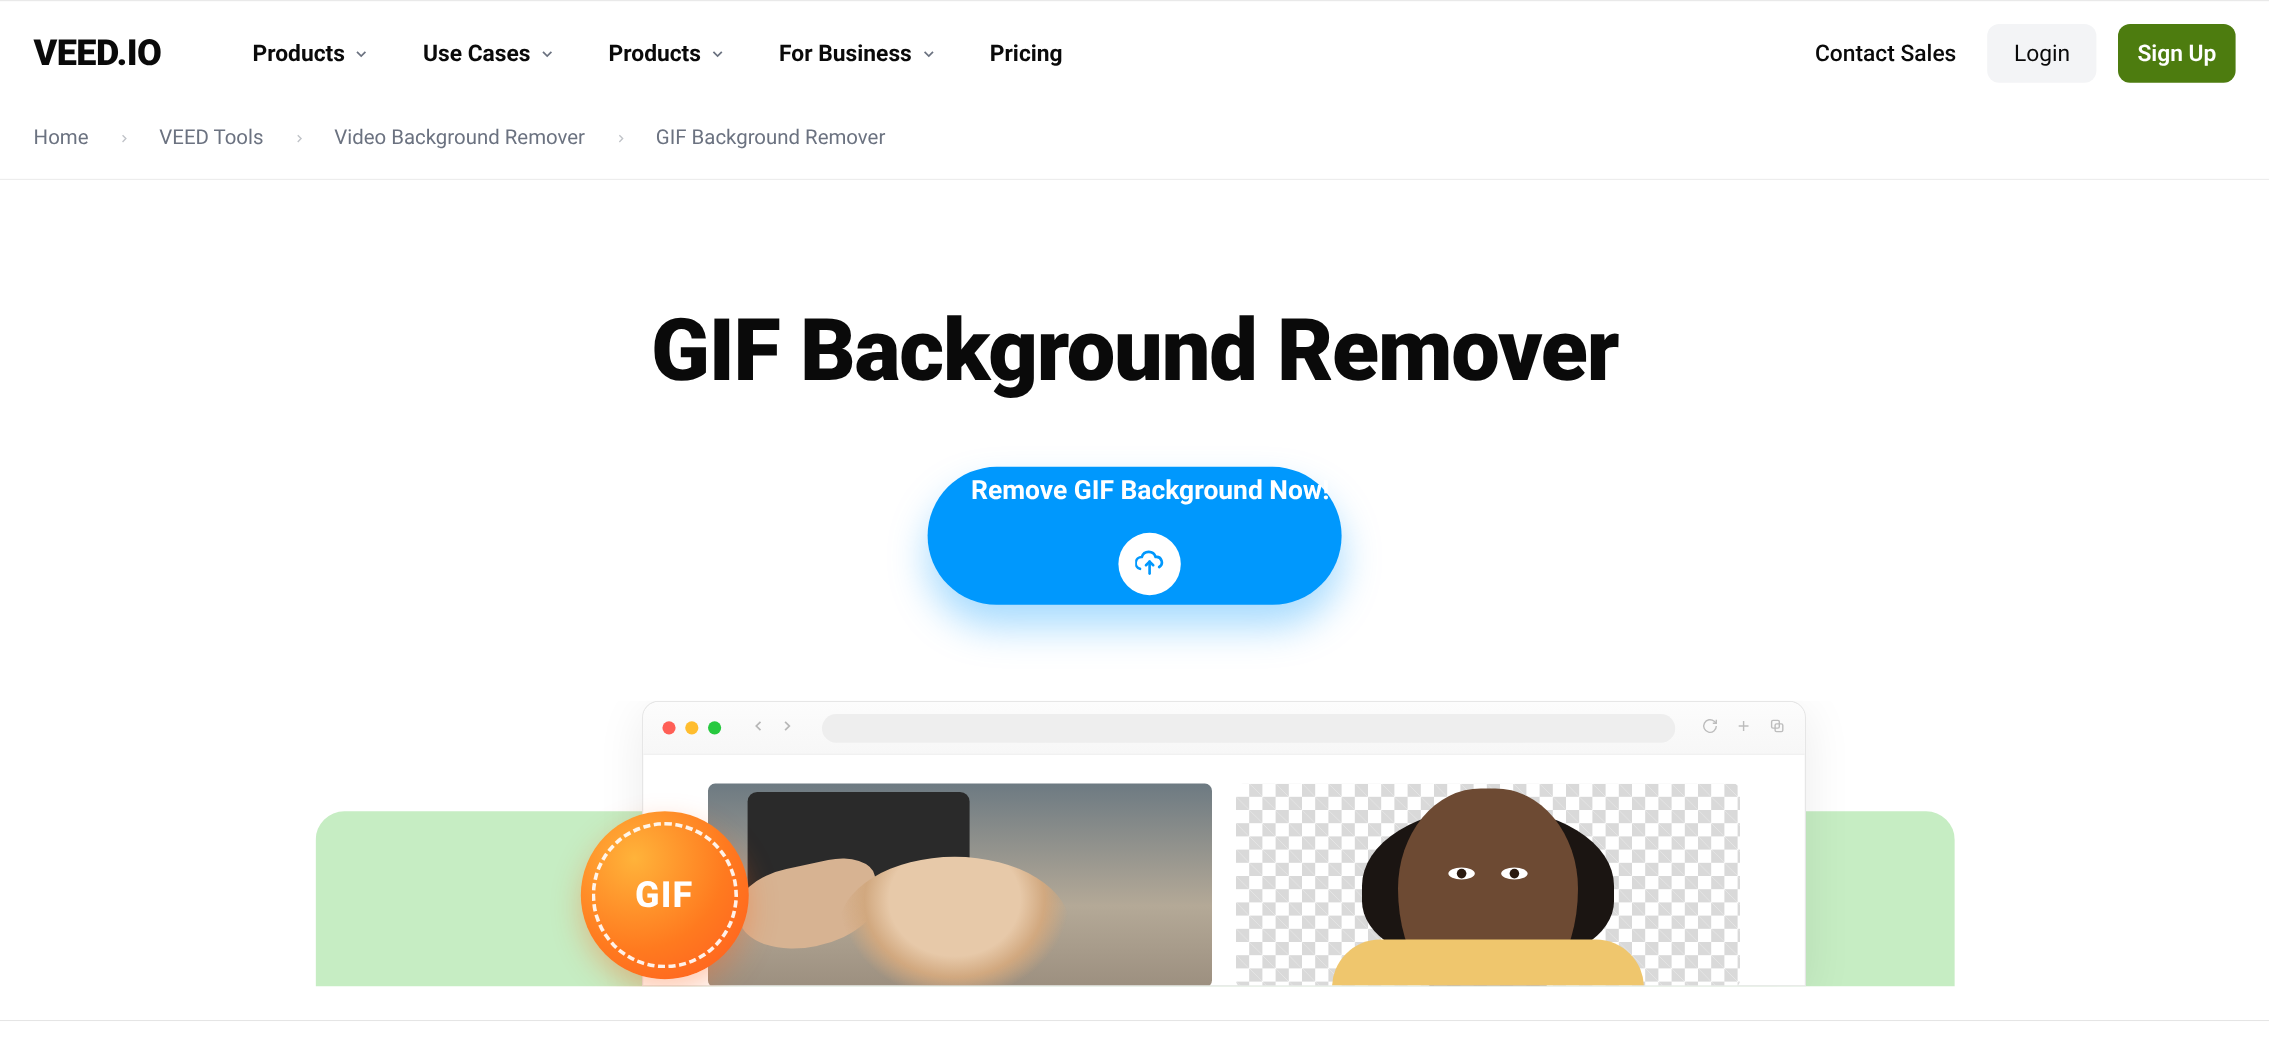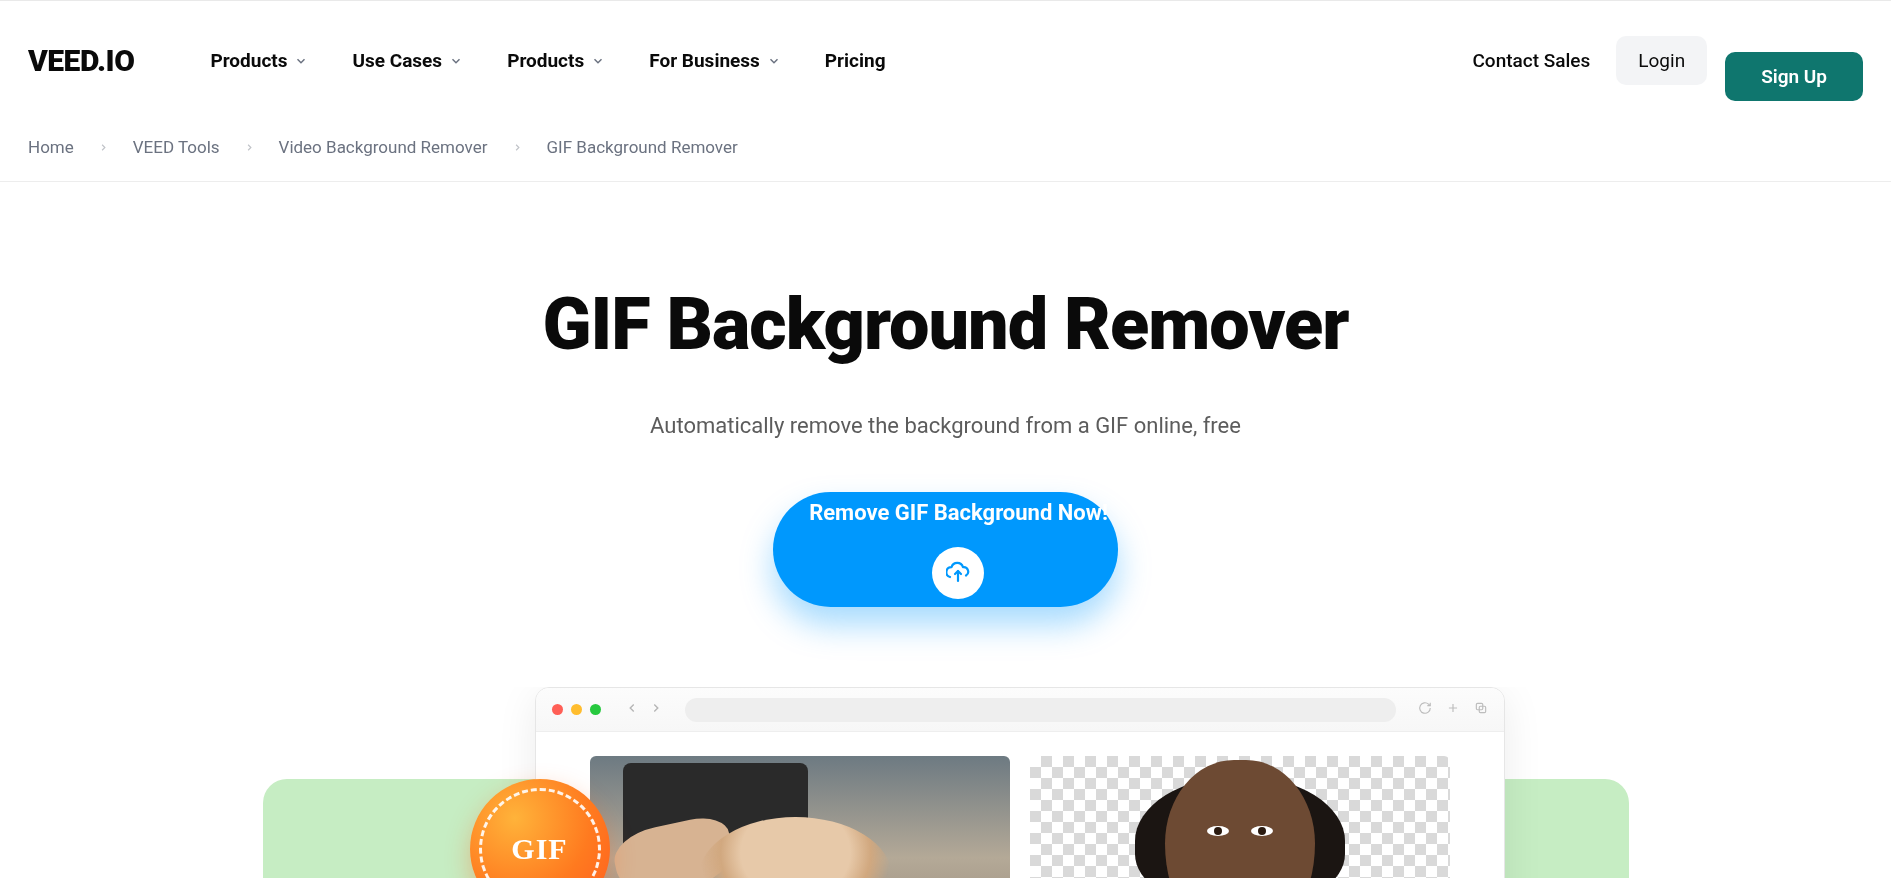--- a/index.html
+++ b/index.html
@@ -59,28 +59,27 @@
   }
   .login {
     background: #f3f4f6;
     border-radius: 10px;
     padding: 13px 22px;
     font-size: 19px;
     font-weight: 400;
     cursor: pointer;
   }
   .signup {
-    background: #0f766e;
+    background: #4d7c0f;
     color: #fff;
     border-radius: 10px;
-    padding: 13px 36px;
+    padding: 13px 16px;
     font-size: 19px;
     font-weight: 600;
     cursor: pointer;
-    margin-top: 32px;
   }
 
   
   .breadcrumb {
     display: flex;
     align-items: center;
     gap: 24px;
     padding: 14px 28px 24px 28px;
     border-bottom: 1px solid #ededed;
     font-size: 17px;
@@ -251,28 +250,27 @@
   .eye.l{left:42px;} .eye.r{right:42px;}
   .eye::after{content:"";position:absolute;left:50%;top:50%;transform:translate(-50%,-50%);width:8px;height:8px;background:#2a1a10;border-radius:50%;}
   .shirt {
     position:absolute; left:50%; bottom:-40px; transform:translateX(-50%);
     width:260px; height:80px; background:#efc66d; border-radius:40px 40px 0 0;
   }
 
   
   .gif-badge {
     position:absolute;
-    left:207px;
+    left:221px;
     top:92px;
     width:140px; height:140px;
     border-radius:50%;
     background: radial-gradient(circle at 32% 28%, #ffb33a 0%, #ff7a1f 55%, #ff5a1f 100%);
     display:flex; align-items:center; justify-content:center;
     box-shadow: 0 10px 24px rgba(255,100,30,0.35);
-    font-family: Liberation Serif, serif;
   }
   .gif-label {
     color:#fff; font-weight:800; font-size:30px; letter-spacing:1px;
   }
   .dash-ring {
     position:absolute; inset:9px;
     border: 3px dashed #fff;
     border-radius:50%;
     opacity:.9;
   }
@@ -352,21 +350,20 @@
   <span class="sep">
     <svg width="11" height="11" viewBox="0 0 24 24" fill="none" stroke="#c0c3c8" stroke-width="2.5">
         <polyline points="9 18 15 12 9 6"></polyline>
       </svg>
   </span>
   <span class="crumb">GIF Background Remover</span>
 </nav>
 
 <section class="hero">
   <h1>GIF Background Remover</h1>
-  <p class="sub">Automatically remove the background from a GIF online, free</p>
 
   <div class="cta-wrap">
     <div class="cta">
       <span>Remove GIF Background Now!</span>
       <span class="cta-circle">
         <svg width="24" height="24" viewBox="0 0 24 24" fill="none" stroke="#0098fd" stroke-width="2.2" stroke-linecap="round" stroke-linejoin="round">
           <path d="M4 16a5 5 0 0 1 1.5-9.8A6 6 0 0 1 17 6.2 4.5 4.5 0 0 1 20 14.5"></path>
           <polyline points="9 13 12 10 15 13"></polyline>
           <line x1="12" y1="10" x2="12" y2="20"></line>
         </svg>

